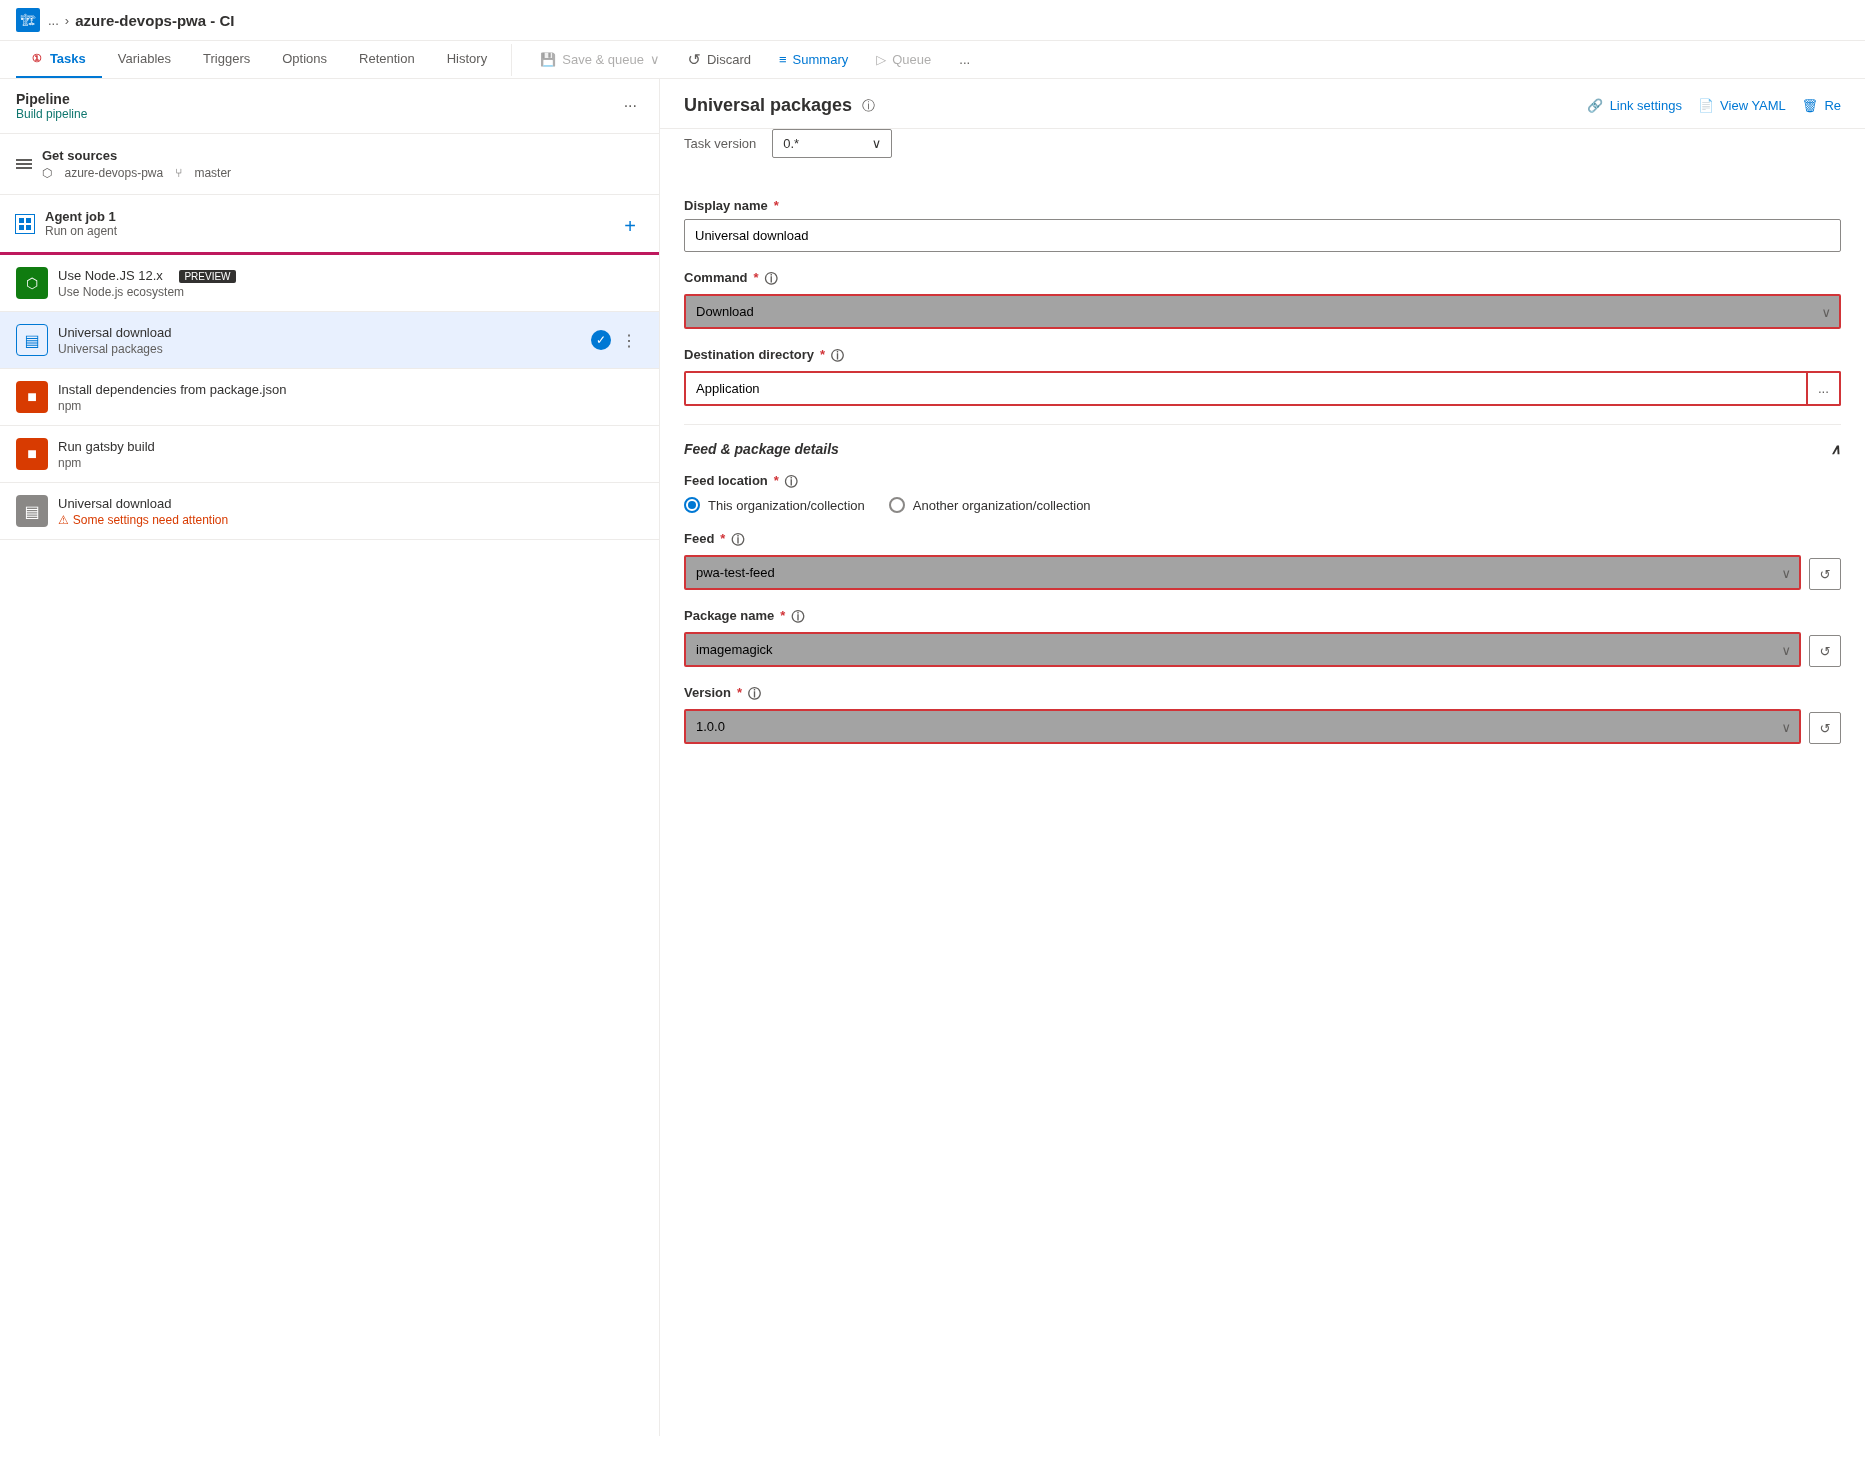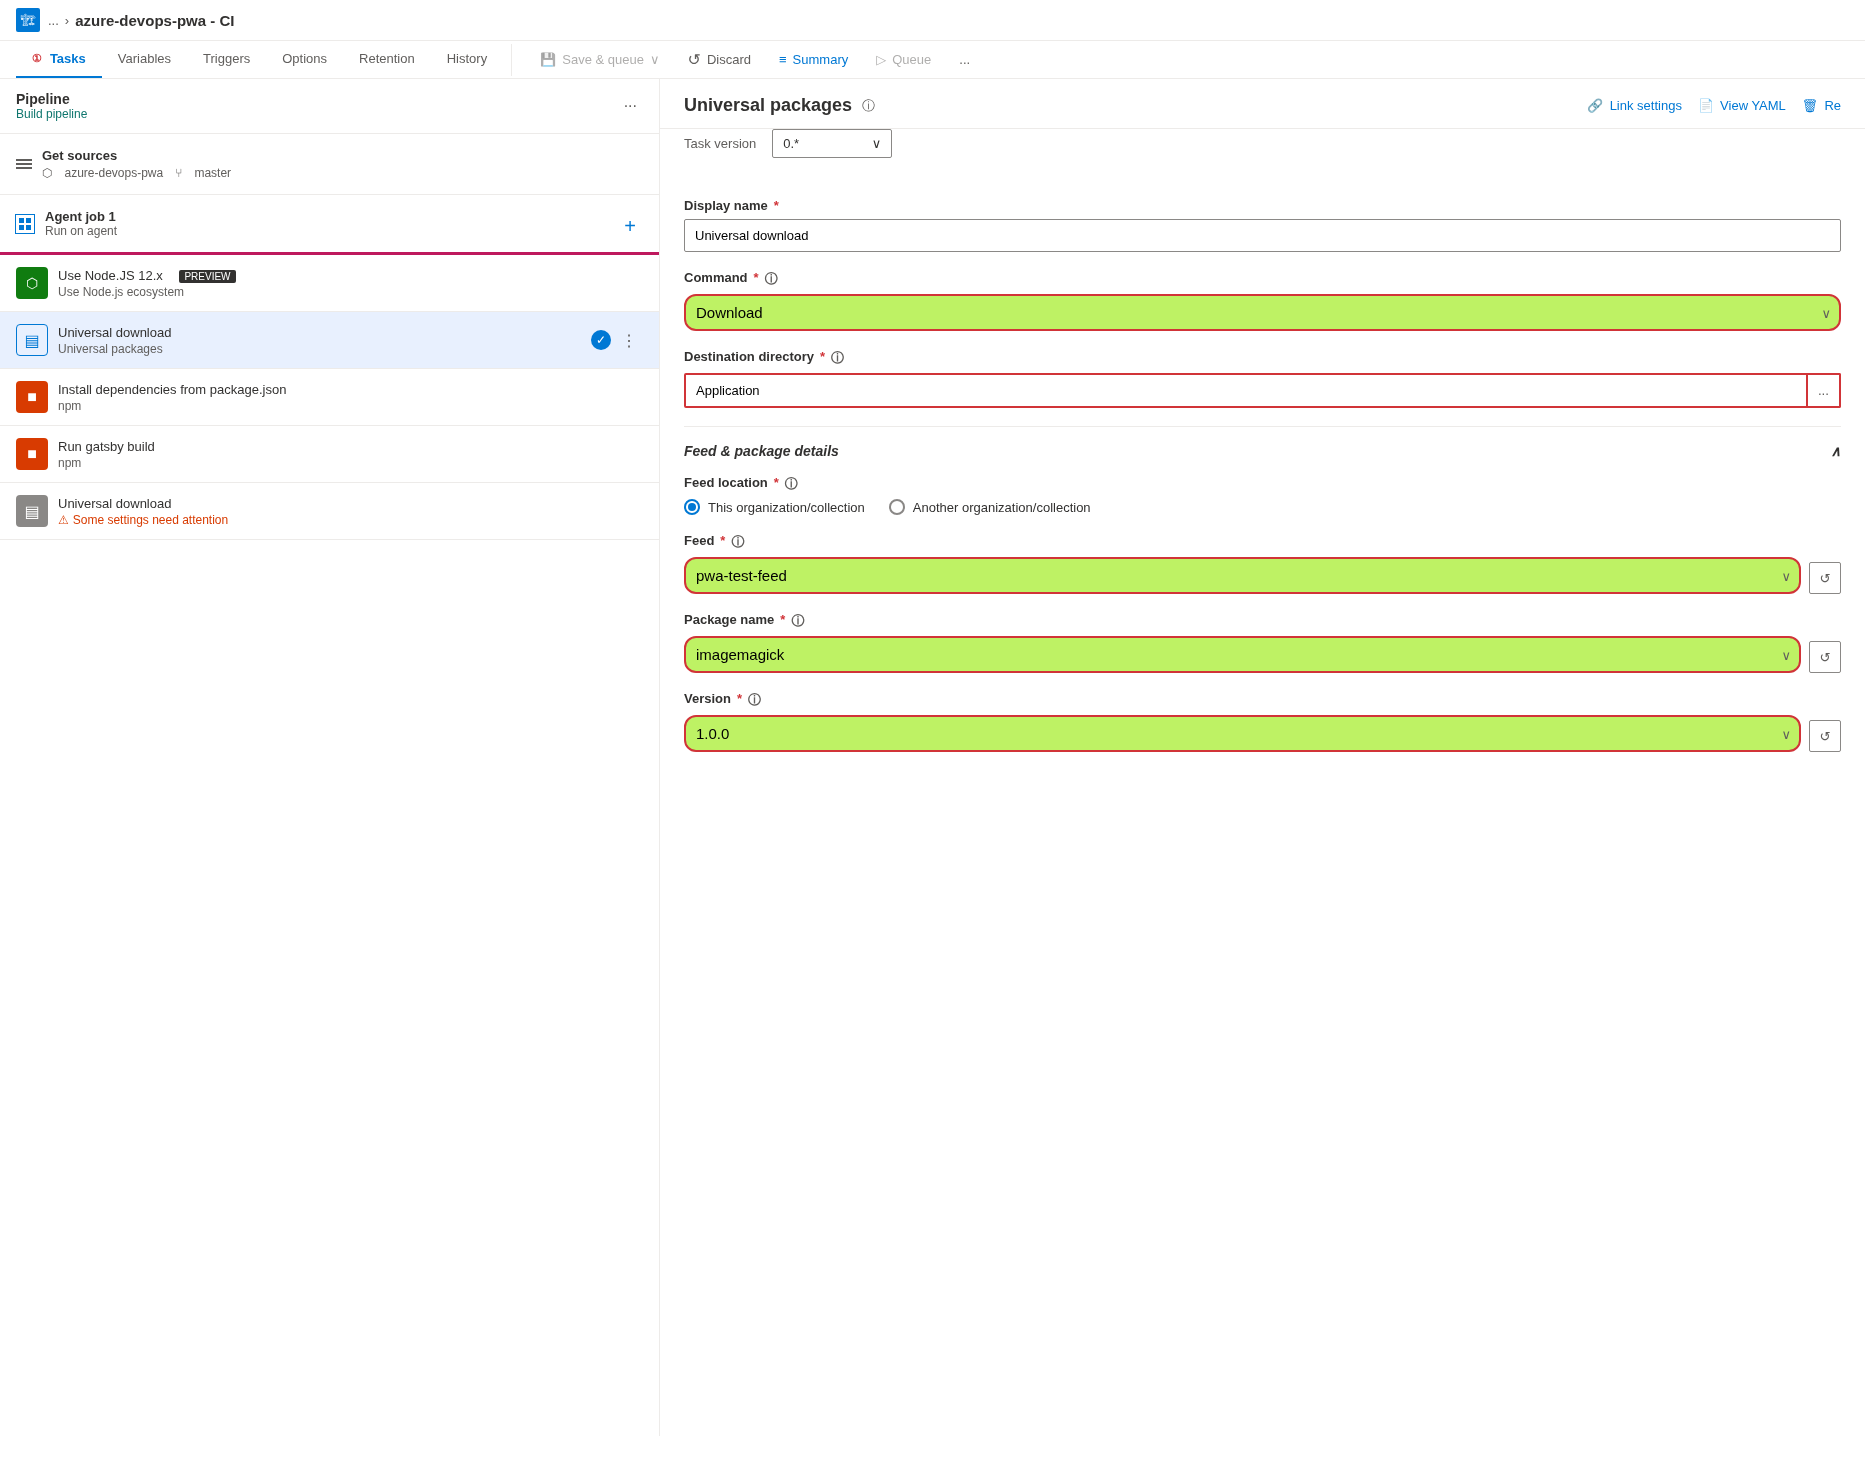--- a/index.html
+++ b/index.html
@@ -80,21 +80,21 @@
     .required { color: #d13438; }
     .info-icon { color: #605e5c; cursor: pointer; }
 
     
     .task-version-row { display: flex; align-items: center; gap: 16px; margin-bottom: 20px; padding: 0 24px; }
     .task-version-label { font-size: 13px; color: #605e5c; }
     .version-select { display: flex; align-items: center; gap: 8px; border: 1px solid #8a8886; padding: 6px 10px; background: #fff; cursor: pointer; min-width: 120px; justify-content: space-between; border-radius: 2px; }
 
     .input-field { width: 100%; border: 1px solid #8a8886; padding: 8px 10px; font-size: 13px; border-radius: 2px; outline: none; }
 
-    .select-field { width: 100%; border: 2px solid #d13438; padding: 8px 10px; font-size: 15px; border-radius: 12px; outline: none; appearance: none; background: #bef264; cursor: pointer; }
+    .select-field { width: 100%; border: 2px solid #d13438; padding: 8px 10px; font-size: 13px; border-radius: 2px; outline: none; appearance: none; background: #a3a3a3; cursor: pointer; }
     .select-wrapper { position: relative; }
     .select-wrapper .chevron { position: absolute; right: 10px; top: 50%; transform: translateY(-50%); pointer-events: none; color: #605e5c; }
 
     .dest-dir-row { display: flex; gap: 0; }
     .dest-dir-input { flex: 1; border: 2px solid #d13438; padding: 8px 10px; font-size: 13px; border-radius: 2px 0 0 2px; outline: none; }
     .dest-dir-btn { border: 2px solid #d13438; border-left: none; background: #fff; padding: 6px 10px; cursor: pointer; color: #605e5c; border-radius: 0 2px 2px 0; }
 
     .section-divider { border: none; border-top: 1px solid #edebe9; margin: 16px 0; }
 
     .section-title { font-size: 14px; font-weight: 600; margin-bottom: 16px; display: flex; align-items: center; justify-content: space-between; cursor: pointer; font-style: italic; }

